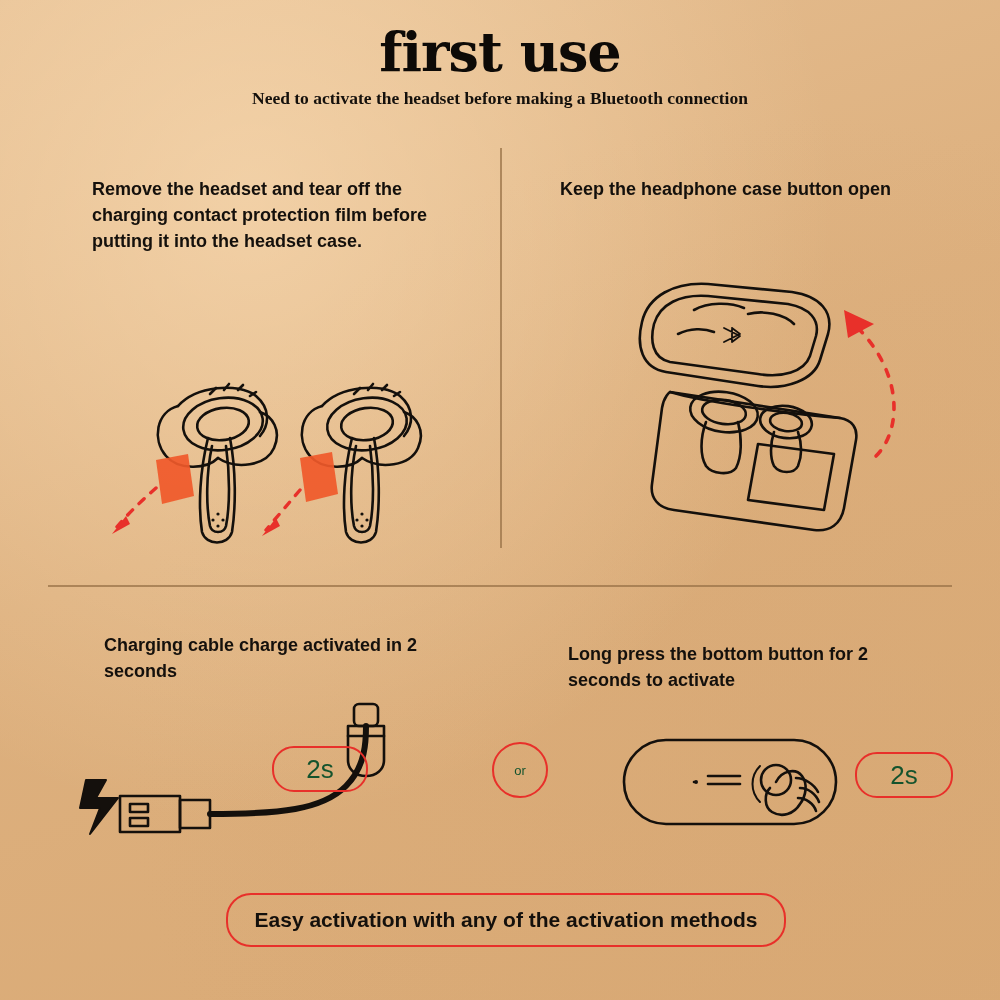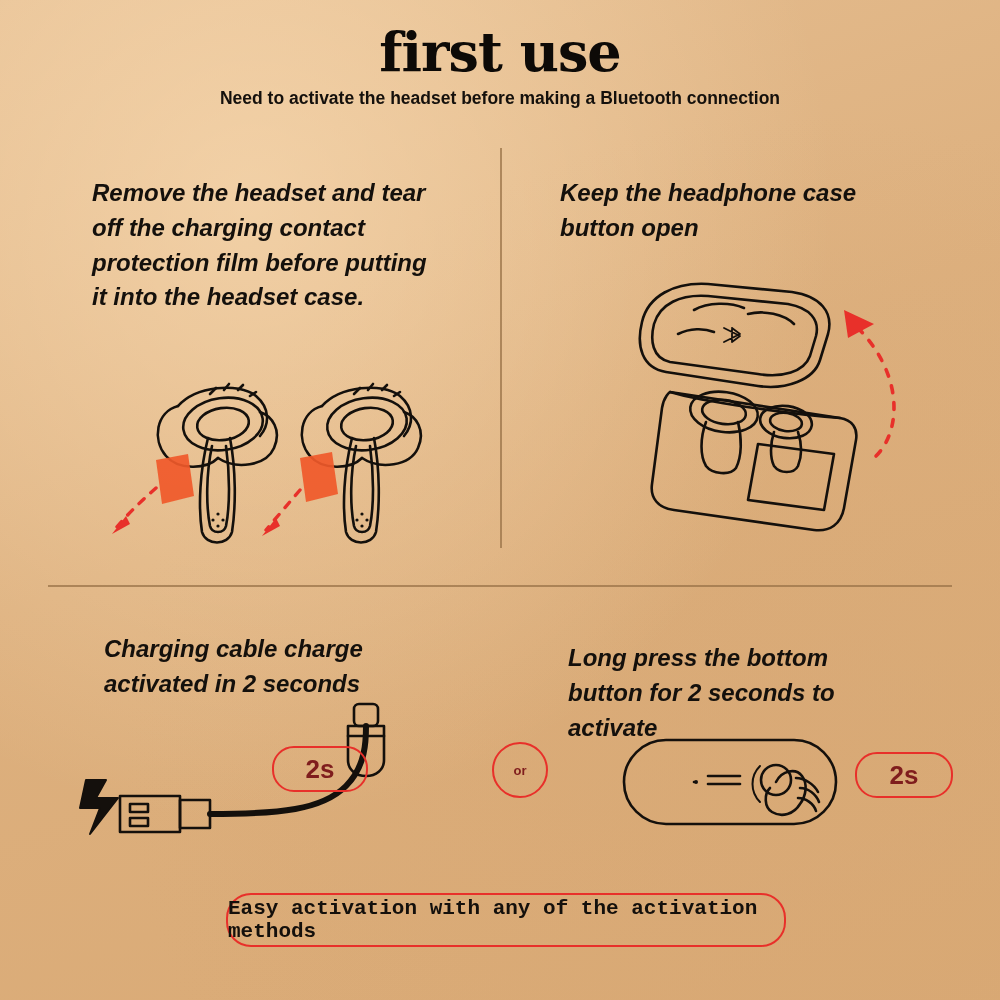--- a/index.html
+++ b/index.html
@@ -44,20 +44,21 @@
   }
   .subtitle {
     position: absolute;
     top: 88px;
     left: 0;
     width: 1000px;
     text-align: center;
     font-size: 17.5px;
     font-weight: 700;
     color: #14100c;
+    font-family: Liberation Serif, serif;
   }
 
   
   .v-divider {
     position: absolute;
     left: 500px;
     top: 148px;
     width: 2px;
     height: 400px;
     background: #9a7348;
@@ -69,43 +70,42 @@
     top: 585px;
     width: 904px;
     height: 2px;
     background: #9a7348;
     opacity: .75;
   }
 
   
   .step-text {
     position: absolute;
-    font-size: 24px;
+    font-size: 18px;
     line-height: 1.45;
     font-weight: 600;
     color: #14100c;
     white-space: pre-line;
-    font-style: italic;
   }
   #txt-step1 { left: 92px;  top: 176px; width: 350px; }
   #txt-step2 { left: 560px; top: 176px; width: 340px; }
   #txt-step3 { left: 104px; top: 632px; width: 360px; }
   #txt-step4 { left: 568px; top: 641px; width: 340px; }
 
   
   .art { position: absolute; }
 
   
   .badge {
     position: absolute;
     border: 2.5px solid #e8302a;
     border-radius: 22px;
-    color: #7f1d1d;
+    color: #14532d;
     font-size: 26px;
-    font-weight: 700;
+    font-weight: 400;
     display: flex;
     align-items: center;
     justify-content: center;
     font-family: "Liberation Sans", sans-serif;
   }
   #badge-2s-left  { left: 272px; top: 746px; width: 92px; height: 42px; }
   #badge-2s-right { left: 855px; top: 752px; width: 94px; height: 42px; }
   #badge-or {
     left: 492px; top: 742px; width: 52px; height: 52px;
     border-radius: 50%; font-size: 13px;
@@ -115,21 +115,20 @@
     left: 226px; top: 893px;
     width: 556px; height: 50px;
     border: 2.5px solid #e8302a;
     border-radius: 25px;
     display: flex;
     align-items: center;
     justify-content: center;
     font-size: 21px;
     font-weight: 600;
     color: #14100c;
-    font-family: Liberation Mono, monospace;
   }
 </style>
 </head>
 <body>
 
 <div class="paper"></div>
 
 <div class="content">
 
   <div class="title">first use</div>

